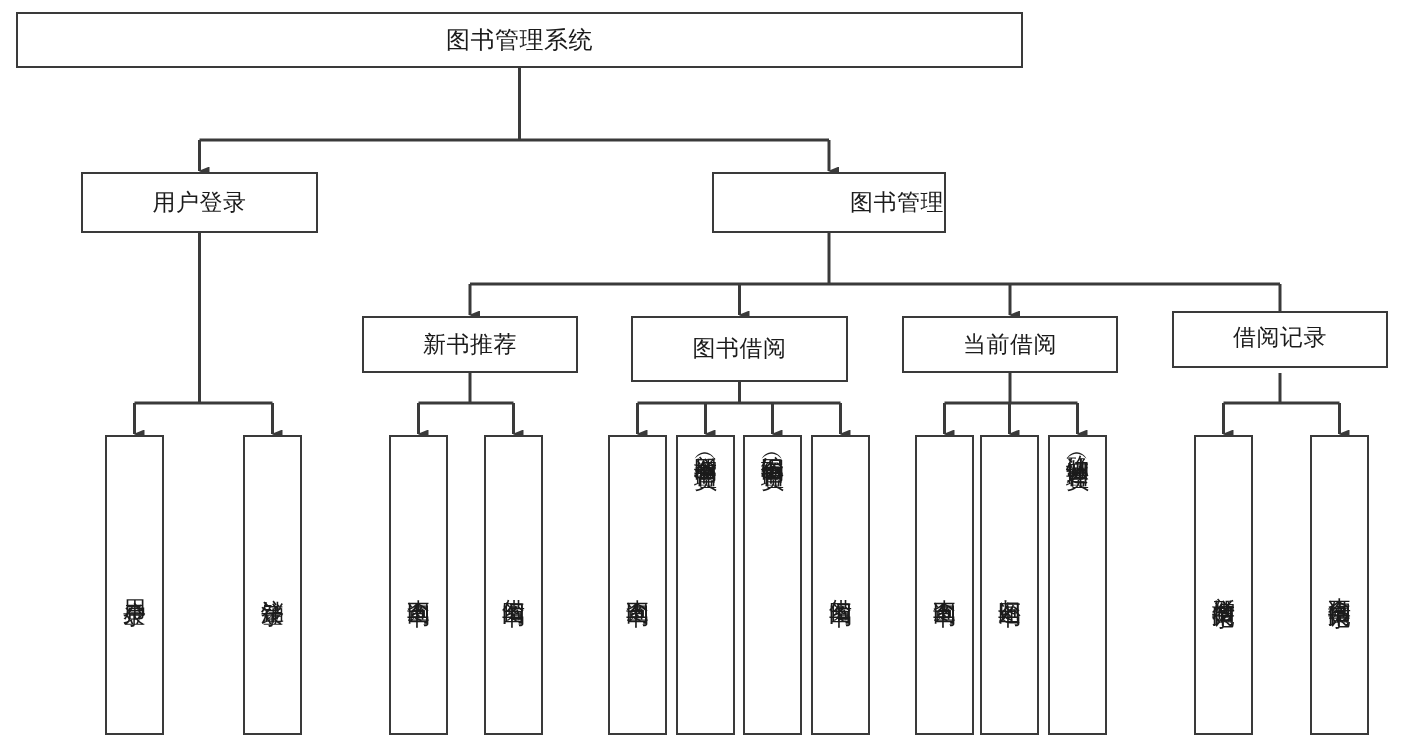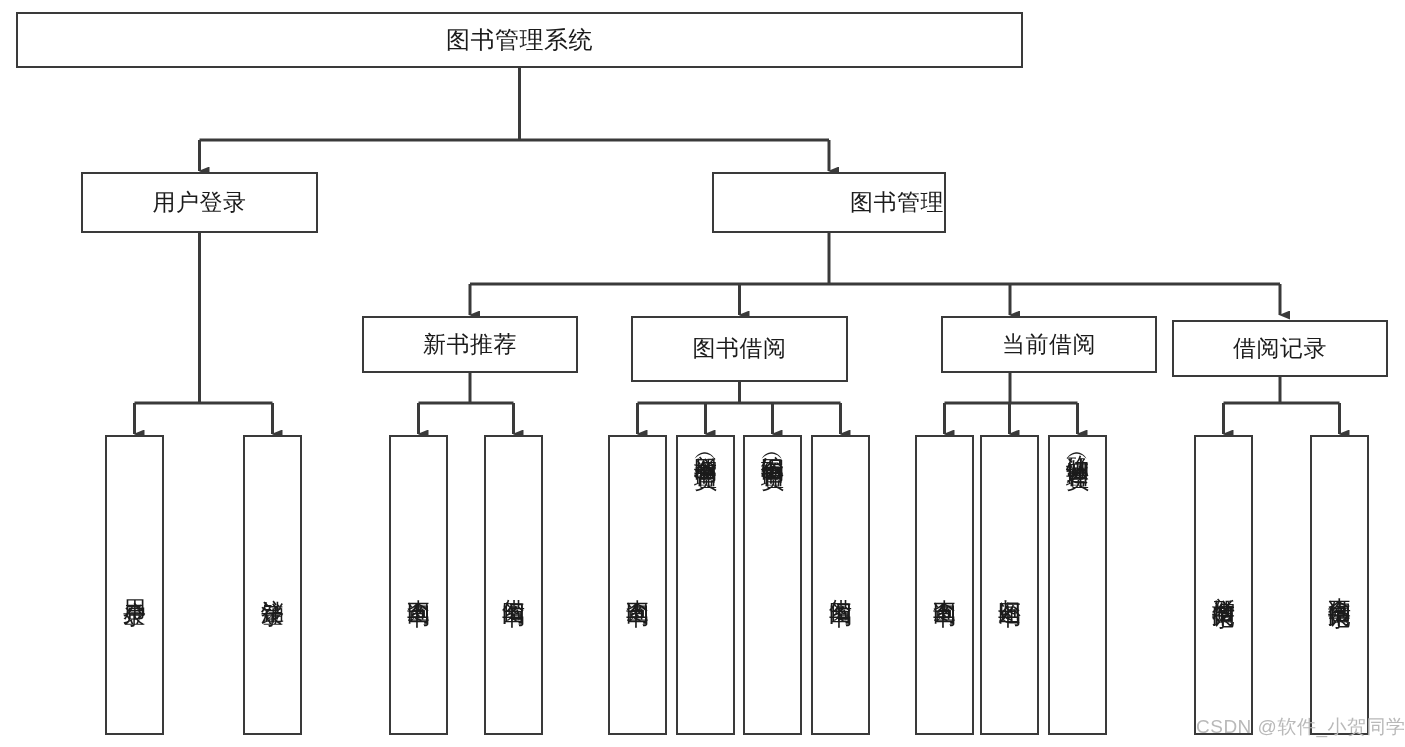--- a/index.html
+++ b/index.html
@@ -130,24 +130,24 @@
       </div>
       <div class="node horiz" style="left: 712px; top: 172px; width: 234px; height: 61px; justify-content: flex-end;">
         <span class="label">图书管理</span>
       </div>
       <div class="node horiz" style="left: 362px; top: 316px; width: 216px; height: 57px;">
         <span class="label">新书推荐</span>
       </div>
       <div class="node horiz" style="left: 631px; top: 316px; width: 217px; height: 66px;">
         <span class="label">图书借阅</span>
       </div>
-      <div class="node horiz" style="left: 902px; top: 316px; width: 216px; height: 57px; margin-left: 39px;">
+      <div class="node horiz" style="left: 902px; top: 316px; width: 216px; height: 57px;">
         <span class="label">当前借阅</span>
       </div>
-      <div class="node horiz" style="left: 1172px; top: 320px; width: 216px; height: 57px;">
+      <div class="node horiz" style="left: 1172px; top: 311px; width: 216px; height: 57px; font-family: Liberation Mono, monospace;">
         <span class="label">借阅记录</span>
       </div>
       <div class="node vert mid" style="left: 105px; top: 435px; width: 59px; height: 300px;">
         <span class="label">用户登录</span>
       </div>
       <div class="node vert mid" style="left: 243px; top: 435px; width: 59px; height: 300px;">
         <span class="label">注销登录</span>
       </div>
       <div class="node vert mid" style="left: 389px; top: 435px; width: 59px; height: 300px;">
         <span class="label">查询图书</span>
@@ -177,14 +177,13 @@
         <span class="label">确认归还（管理员）</span>
       </div>
       <div class="node vert mid" style="left: 1194px; top: 435px; width: 59px; height: 300px;">
         <span class="label">新增借阅记录</span>
       </div>
       <div class="node vert mid" style="left: 1310px; top: 435px; width: 59px; height: 300px;">
         <span class="label">查询借阅记录</span>
       </div>
     </div>
 
-  <div class="watermark" style="left: 1196px; top: 714px; color: rgb(185, 185, 185);">CSDN @软件_小贺同学</div>
 </div>
 
 </body></html>

